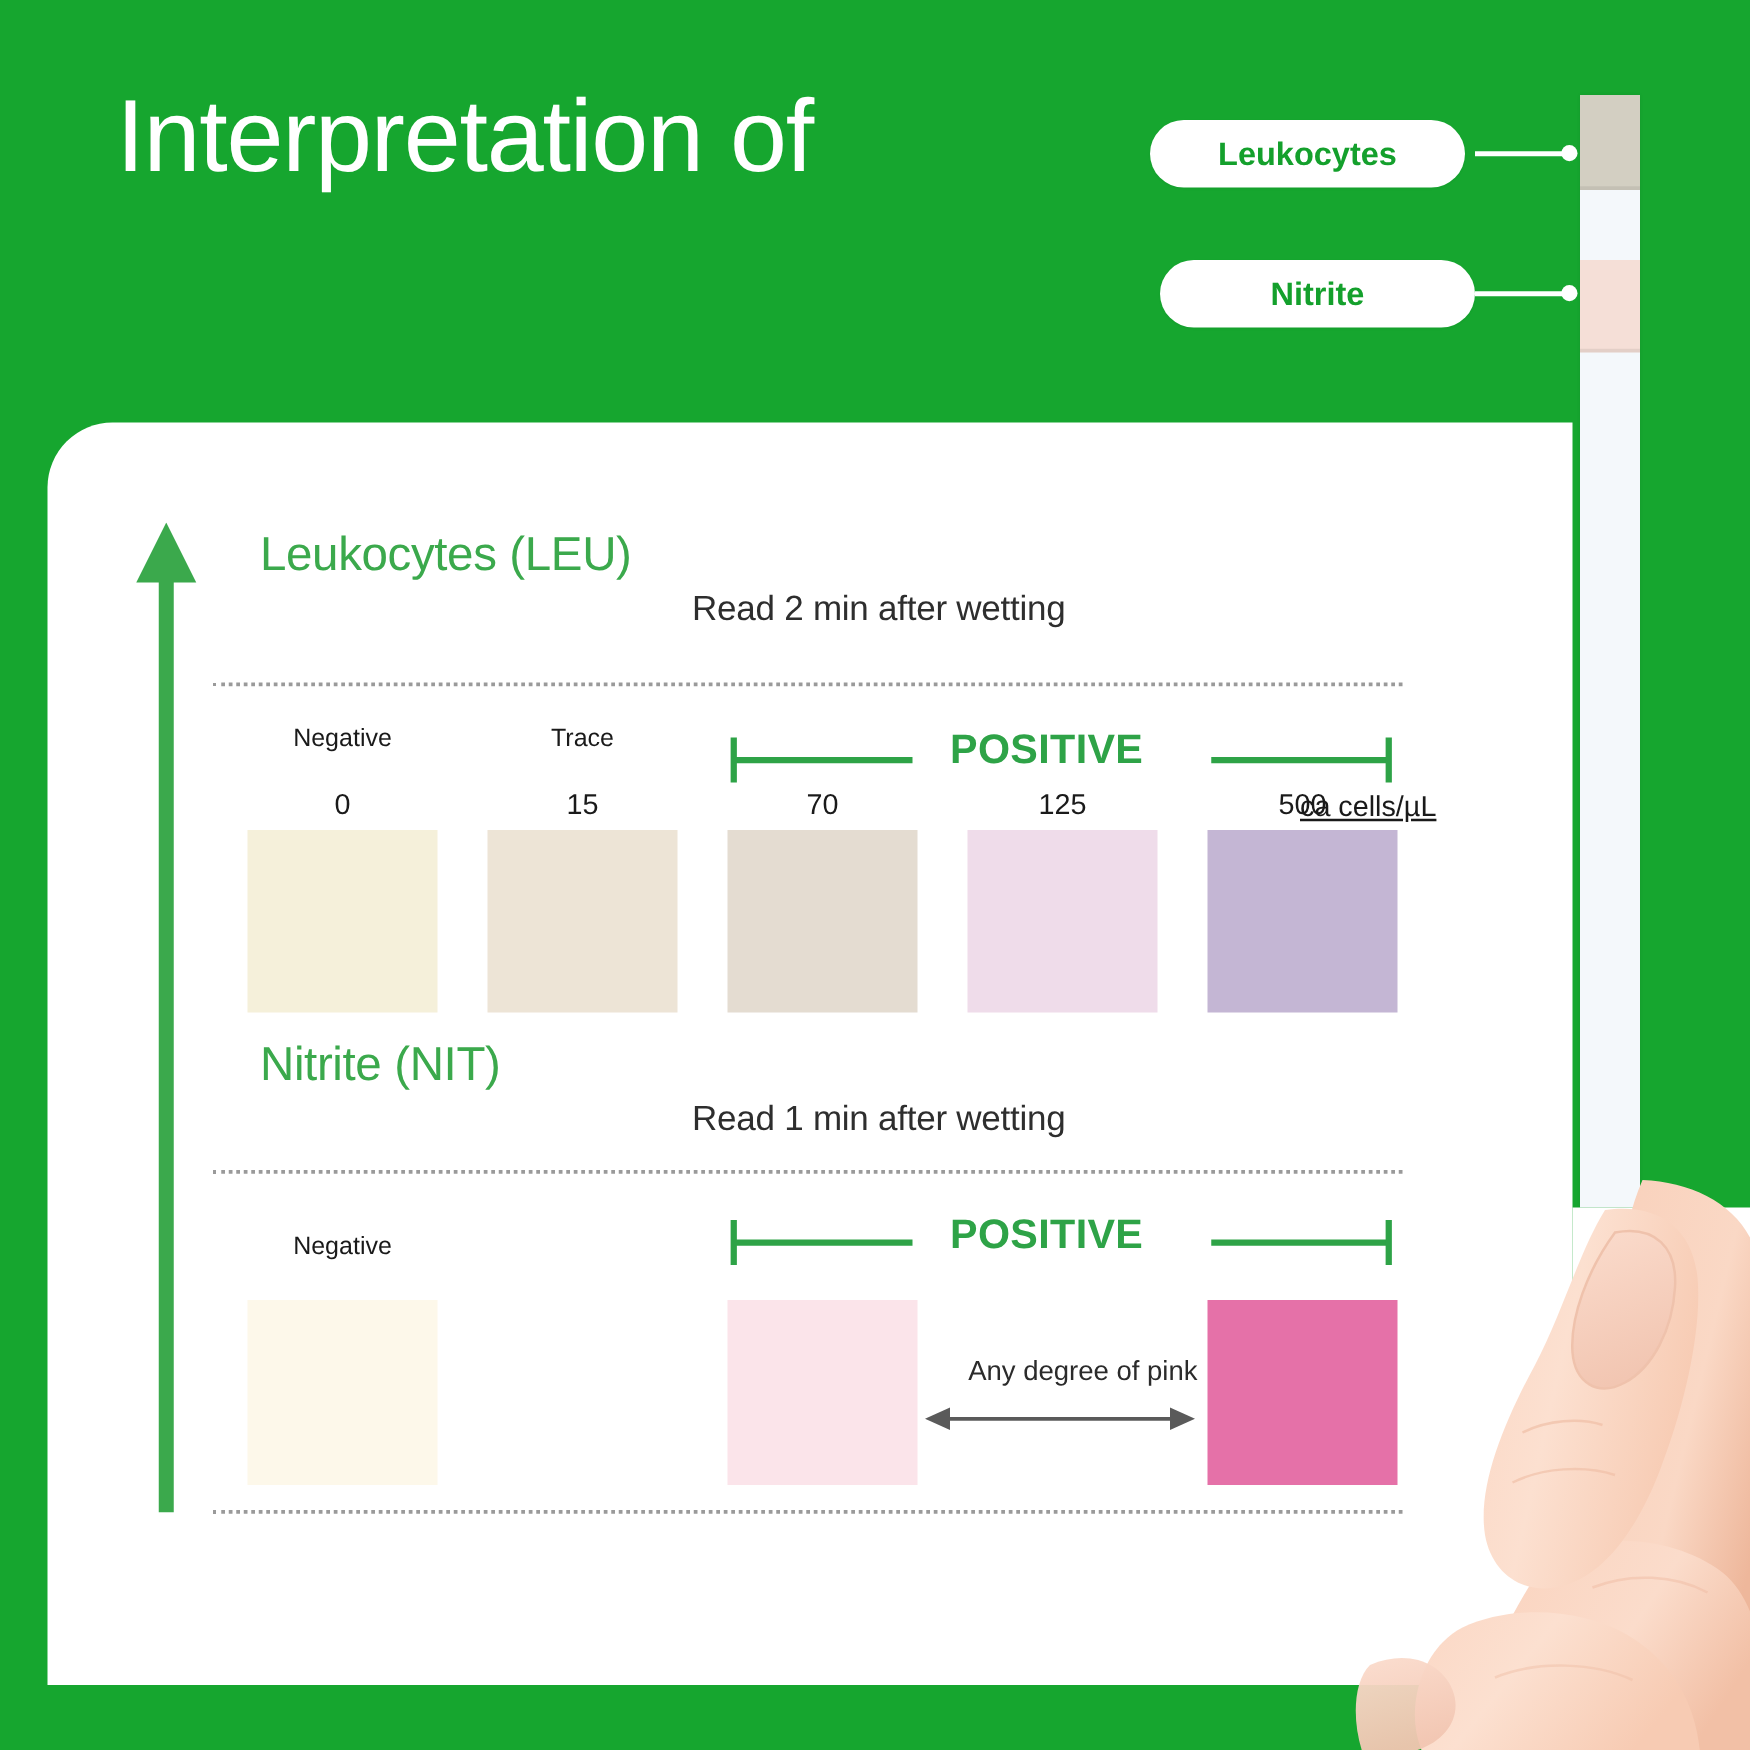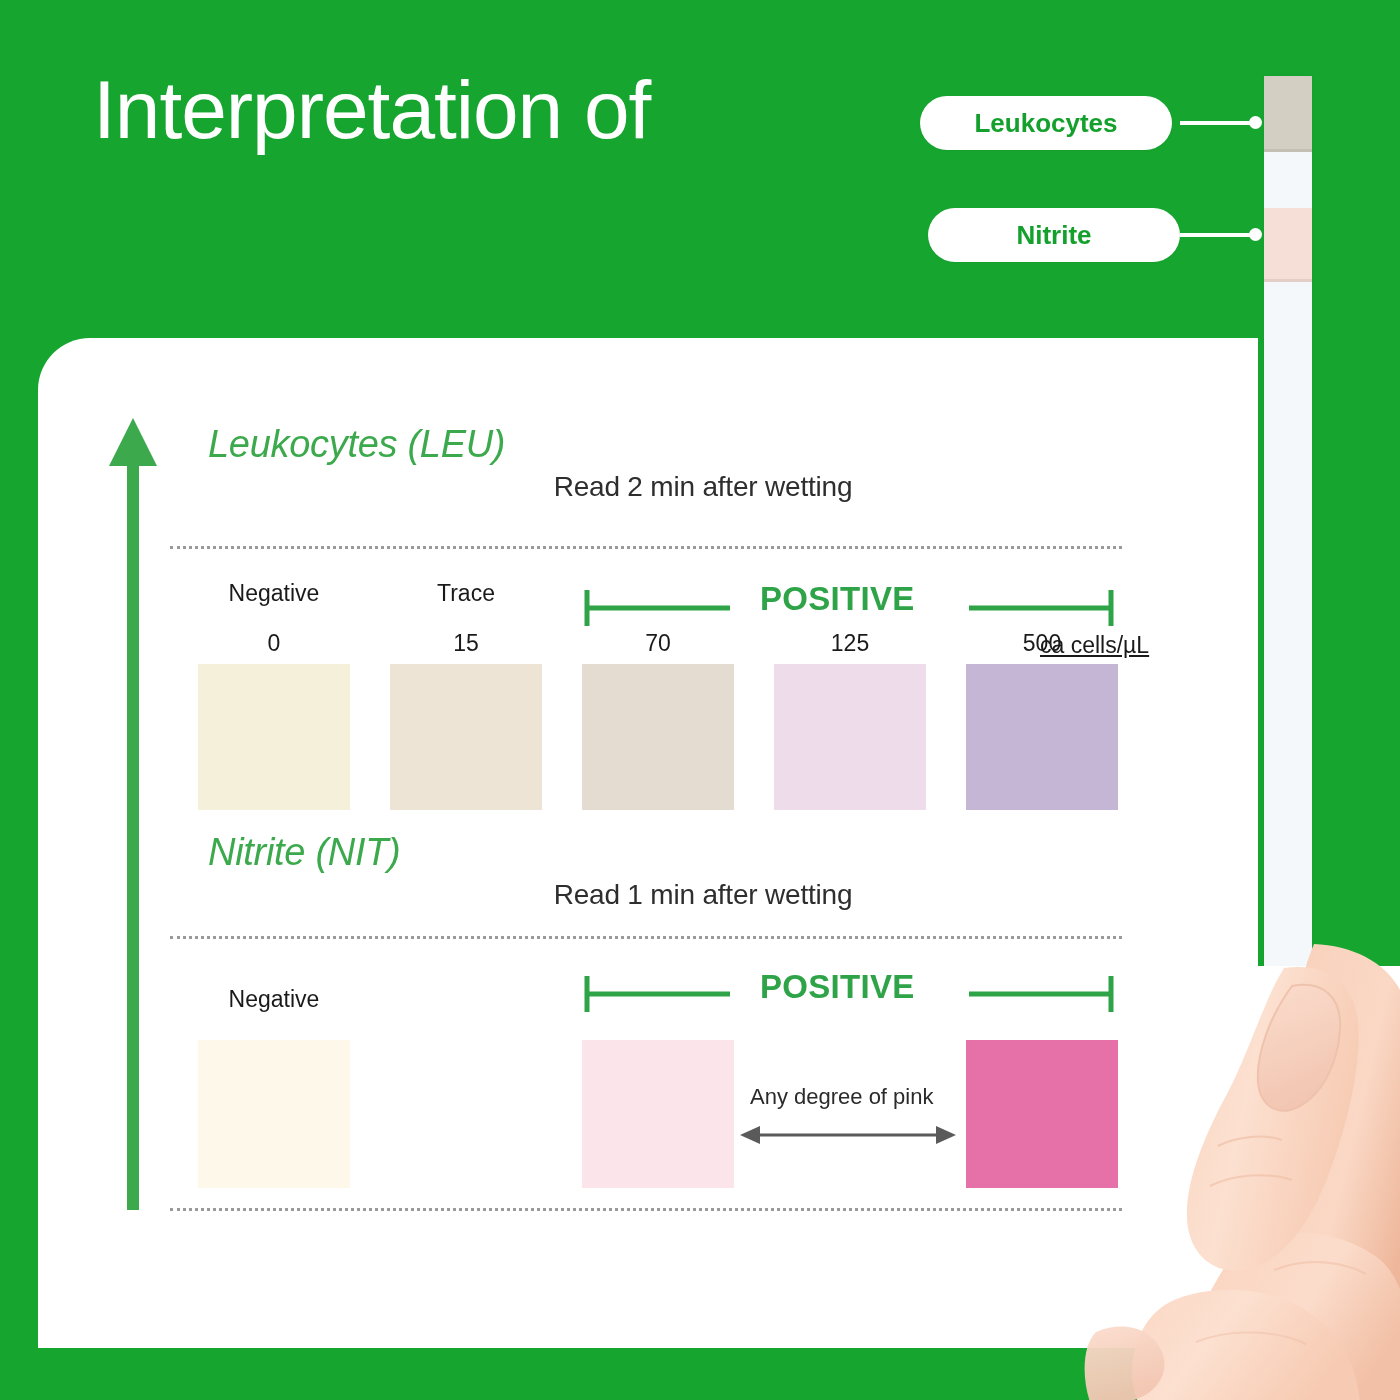--- a/index.html
+++ b/index.html
@@ -116,21 +116,20 @@
   .section { position: absolute; left: 208px; width: 990px; }
   #sec-leu { top: 424px; }
   #sec-nit { top: 832px; }
 
   .sec-title {
     color: #3BA94C;
     font-size: 38px;
     font-weight: 400;
     letter-spacing: -0.3px;
     line-height: 1.08;
-    font-style: italic;
   }
   .sec-sub {
     color: #2e2e2e;
     font-size: 28px;
     font-weight: 400;
     margin-top: 6px;
     letter-spacing: -0.2px;
     text-align: center;
   }
   .dotted {
@@ -144,21 +143,21 @@
   #dotted-bot { left: 170px; top: 1208px; }
 
   
   .grid { position: absolute; left: 198px; width: 1000px; }
   #grid-leu { top: 580px; }
   #grid-nit { top: 972px; }
 
   .col { position: absolute; width: 152px; }
   .cat {
     text-align: center;
-    font-size: 23px;
+    font-size: 20px;
     color: #1a1a1a;
     height: 30px;
   }
   .val {
     text-align: center;
     font-size: 23px;
     color: #1a1a1a;
     height: 34px;
     margin-top: 20px;
   }
@@ -180,21 +179,21 @@
 
   .unit {
     position: absolute;
     font-size: 23px;
     color: #1a1a1a;
     white-space: nowrap;
   }
 
   .anydeg {
     position: absolute;
-    text-align: left;
+    text-align: right;
     font-size: 22px;
     color: #2b2b2b;
     white-space: nowrap;
   }
 
   
   #hand { position: absolute; left: 1078px; top: 940px; width: 330px; height: 462px; }
 </style>
 </head>
 <body>

